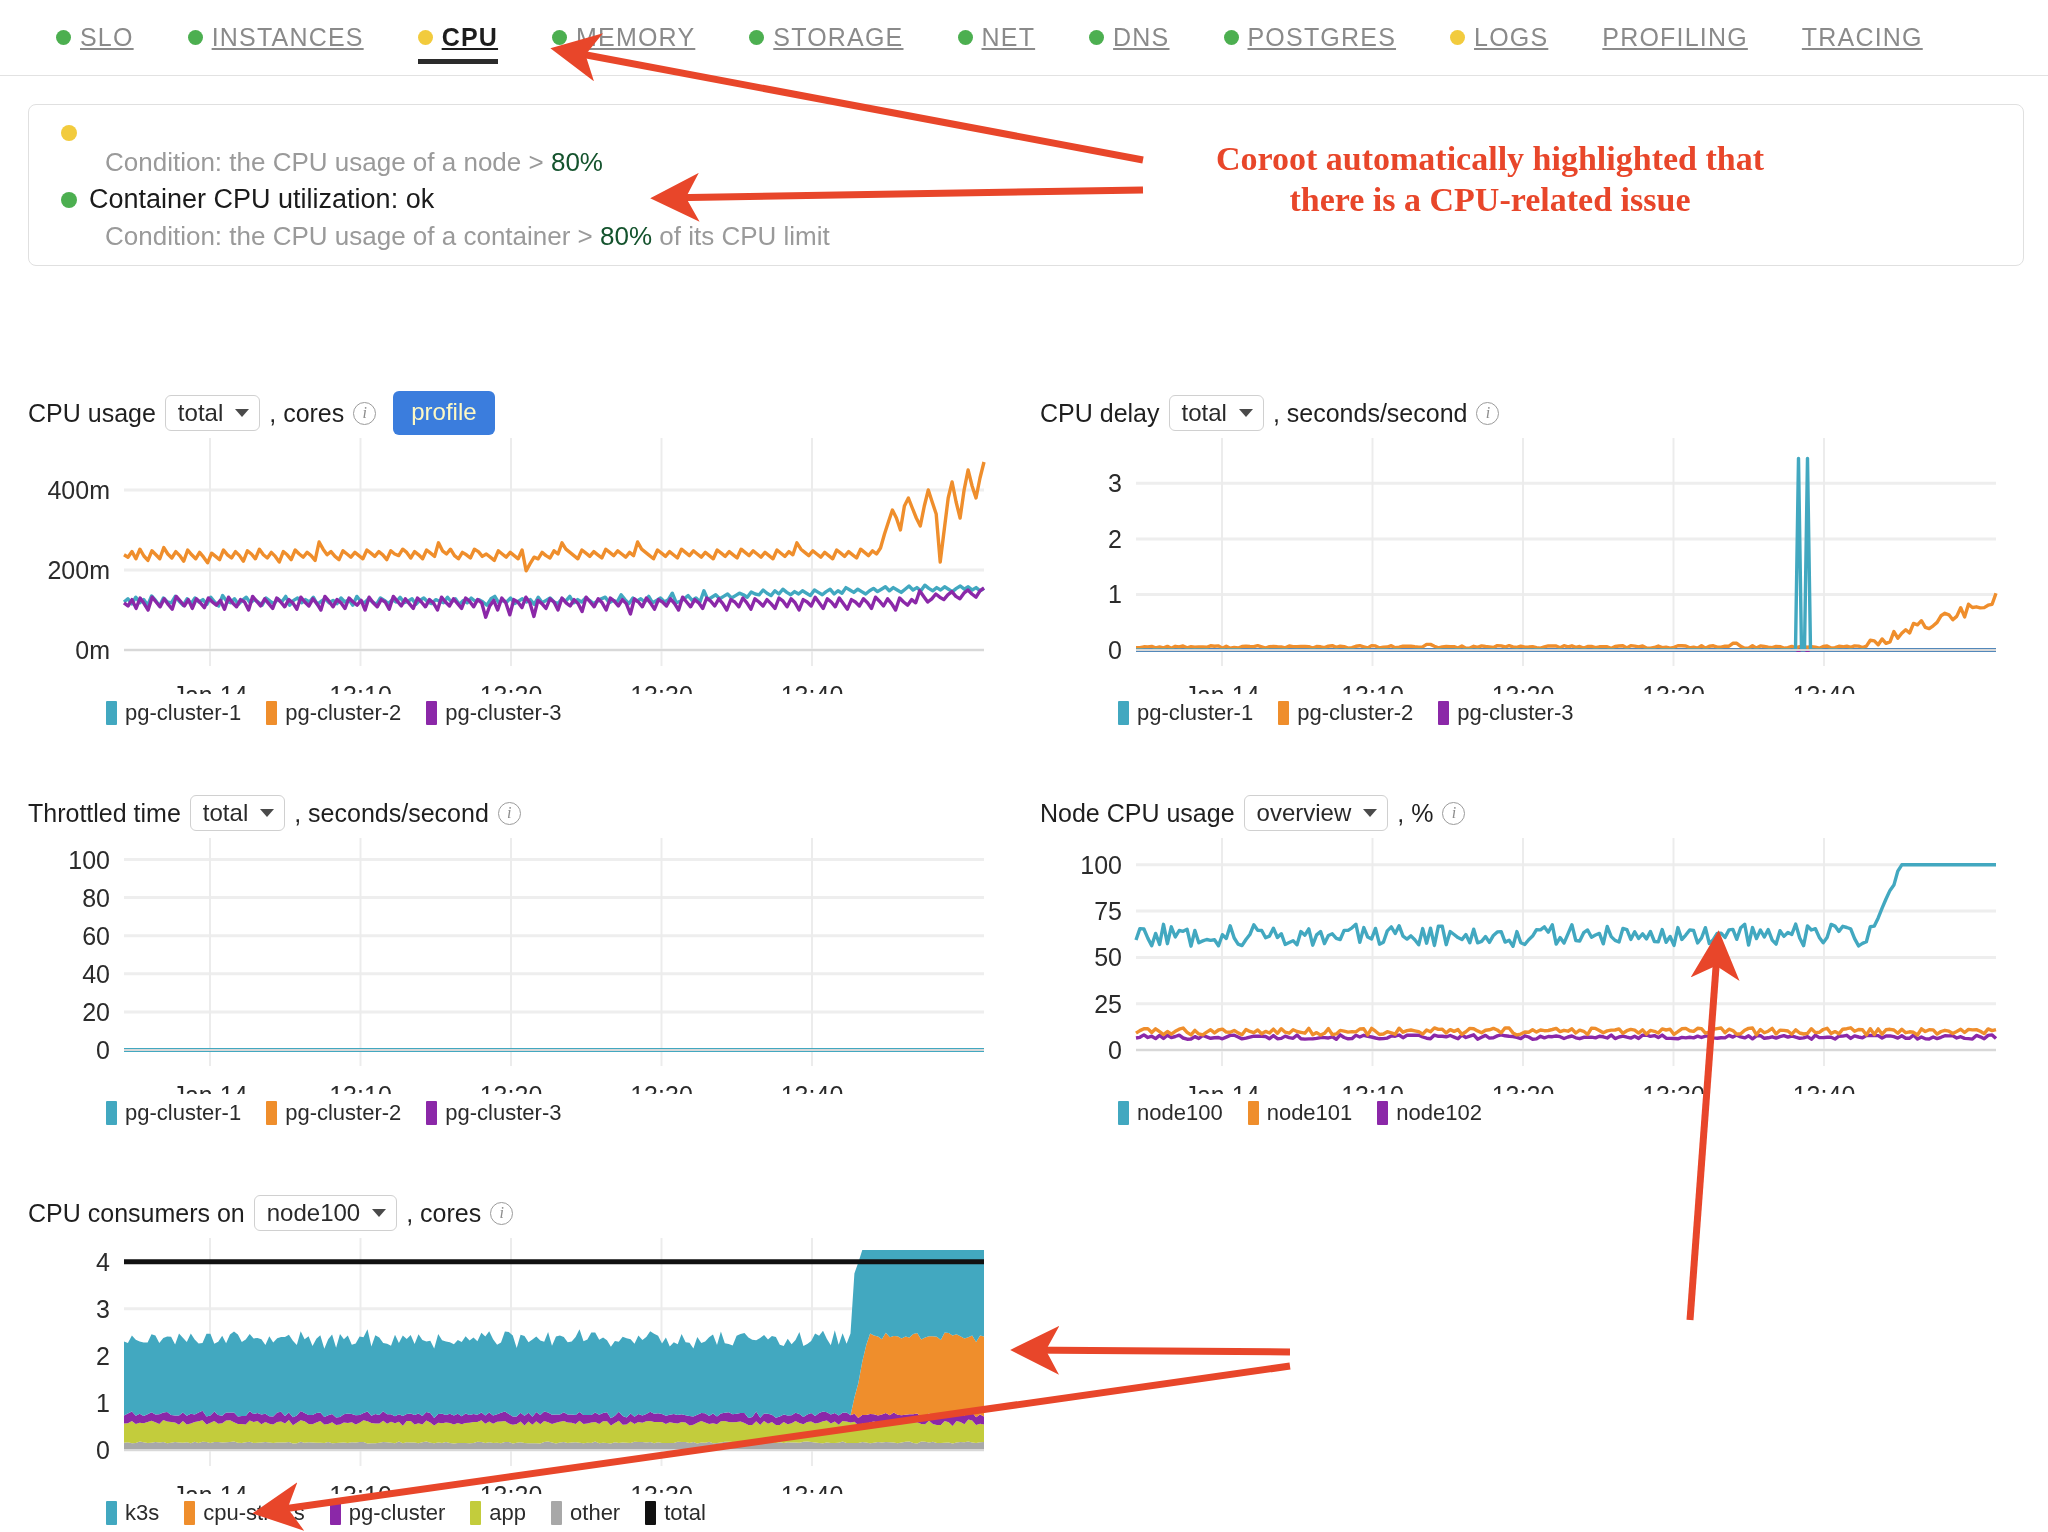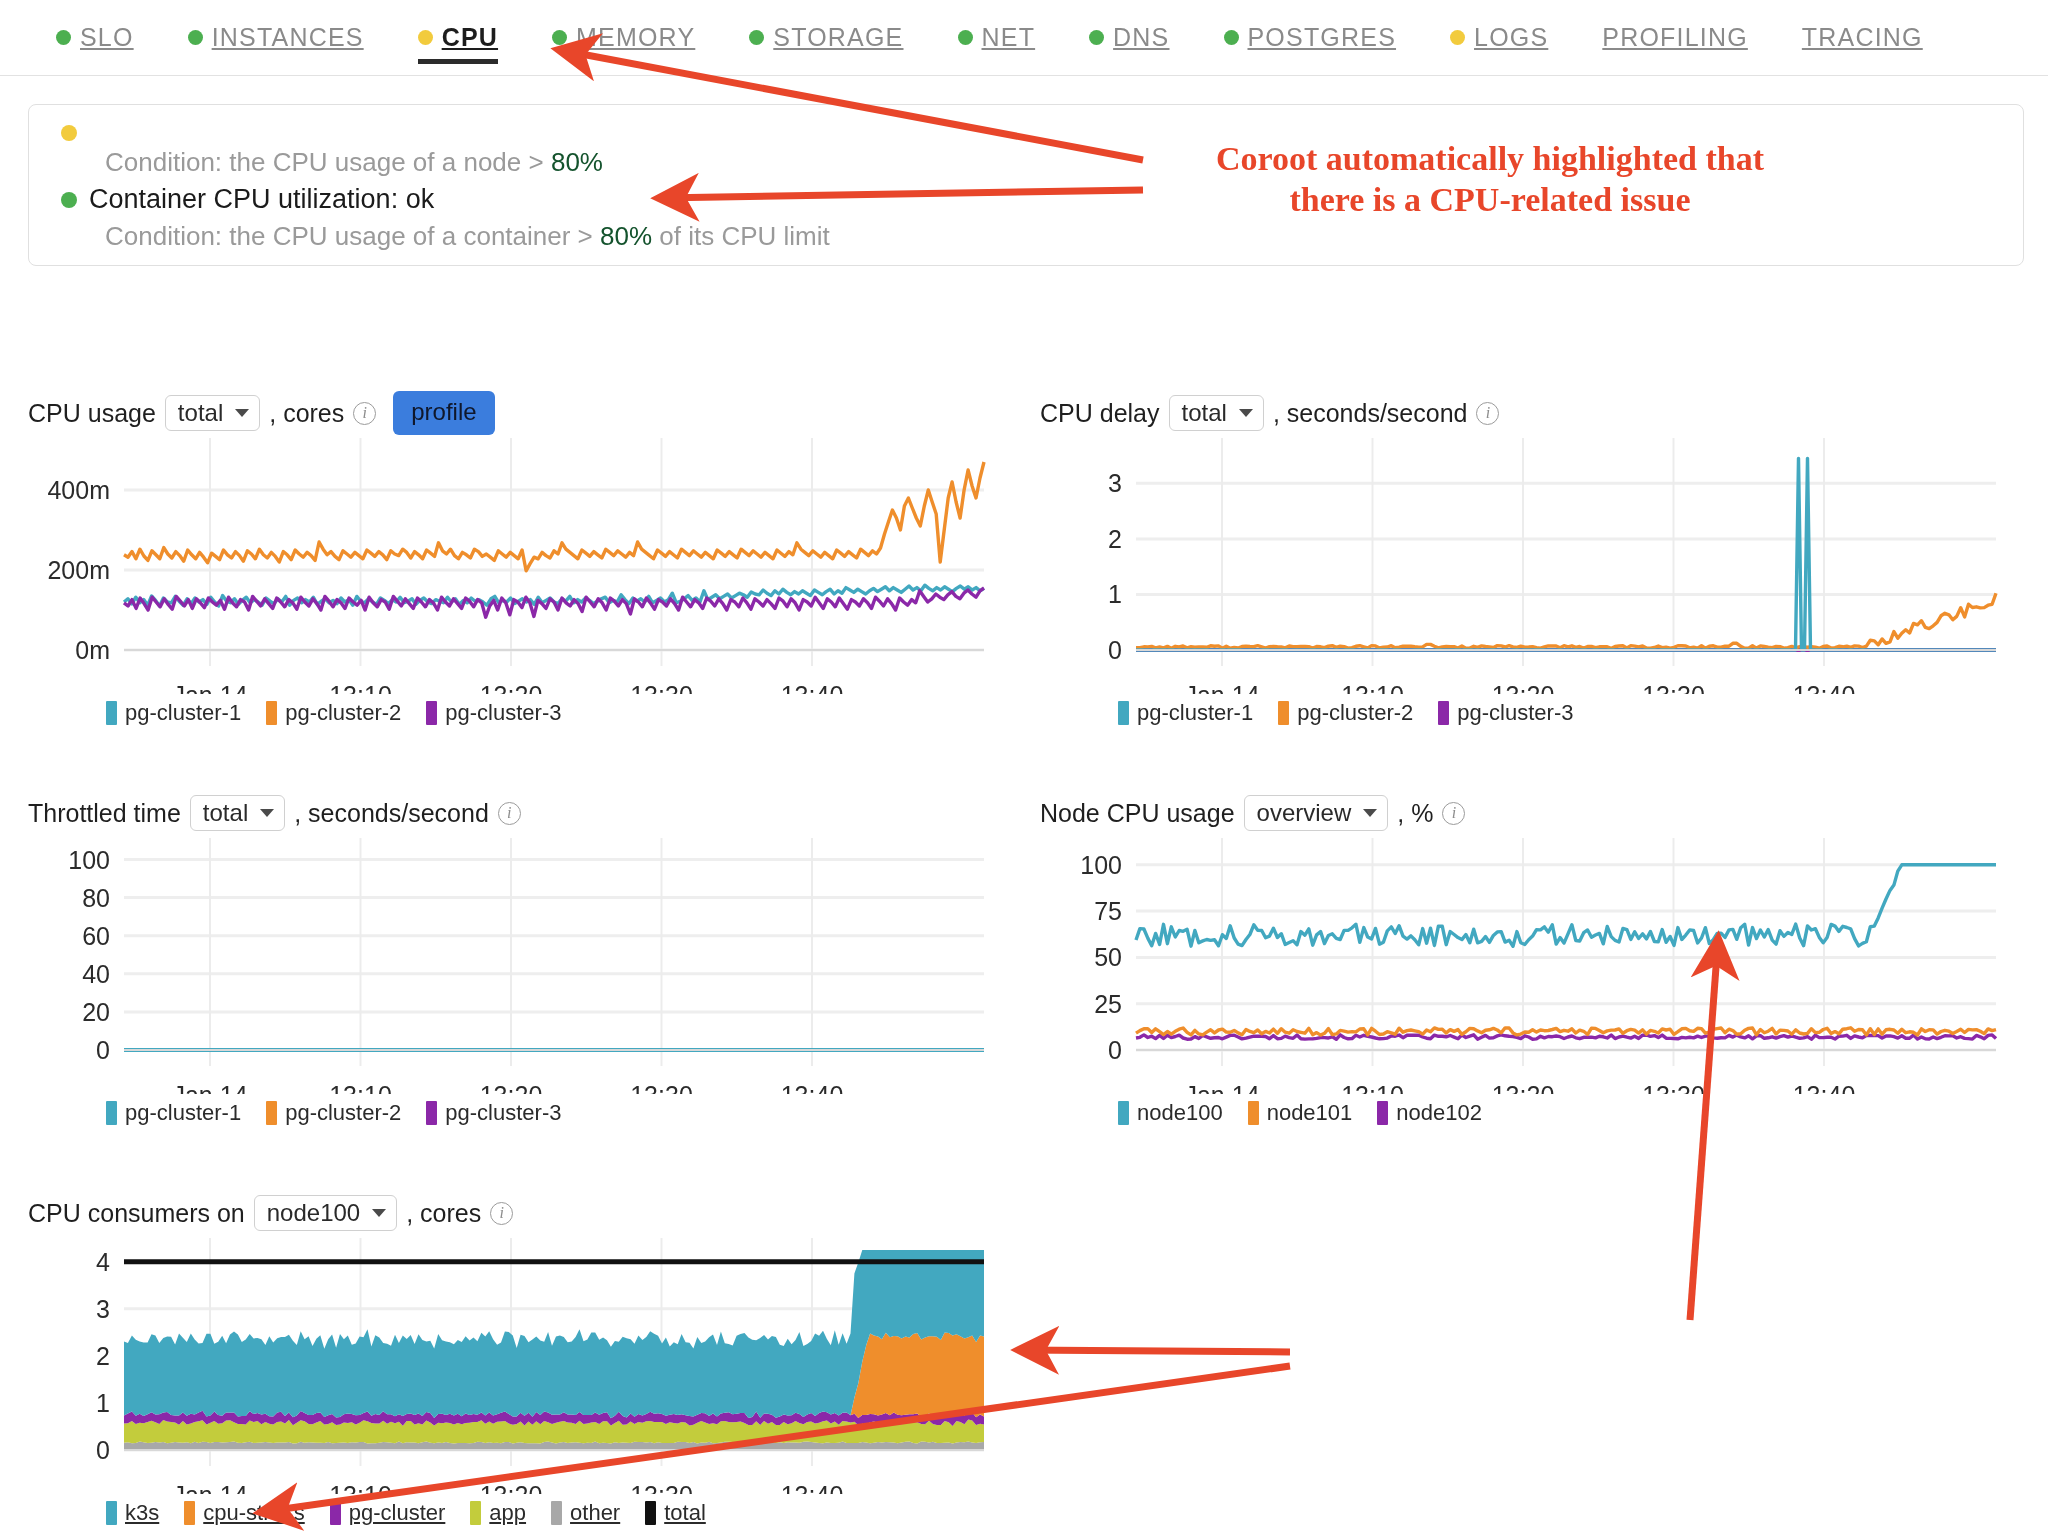--- a/index.html
+++ b/index.html
@@ -123,21 +123,21 @@
     color: #8d8d8d;
     font-size: 16px;
     line-height: 20px;
     text-align: center;
     font-family: "Liberation Serif", serif;
     font-style: italic;
     flex: 0 0 auto;
   }
   .profile-btn {
     background: #3b7ddd;
-    color: #0f172a;
+    color: #fef9c3;
     font-size: 24px;
     border: none;
     border-radius: 6px;
     padding: 7px 18px 9px;
     cursor: pointer;
     margin-left: 8px;
     font-family: "Liberation Sans", sans-serif;
   }
 
   .plot-wrap { position: relative; }
@@ -481,21 +481,21 @@
           <text x="783.9999999999999" y="270" text-anchor="middle" font-size="25" font-family="&quot;Liberation Sans&quot;, sans-serif" fill="#2b2b2b">13:40</text>
           <path d="M96.0,208.7L99.9,208.2L103.9,209.2L107.8,208.9L111.7,207.6L115.6,208.2L119.6,208.9L123.5,208.7L127.4,208.0L131.3,208.4L135.3,207.9L139.2,209.3L143.1,208.7L147.1,207.9L151.0,208.5L154.9,208.7L158.8,208.2L162.8,209.3L166.7,207.8L170.6,209.0L174.5,207.8L178.5,208.1L182.4,209.1L186.3,208.1L190.2,208.0L194.2,208.4L198.1,208.3L202.0,208.1L206.0,207.6L209.9,208.7L213.8,208.9L217.7,208.3L221.7,207.7L225.6,209.1L229.5,208.7L233.4,208.6L237.4,208.1L241.3,208.5L245.2,209.1L249.2,208.6L253.1,208.5L257.0,208.4L260.9,208.0L264.9,209.4L268.8,209.2L272.7,207.7L276.6,208.7L280.6,208.2L284.5,208.4L288.4,208.8L292.3,208.8L296.3,208.9L300.2,208.1L304.1,209.2L308.1,209.1L312.0,208.8L315.9,208.4L319.8,209.1L323.8,208.2L327.7,208.6L331.6,208.1L335.5,208.1L339.5,209.4L343.4,209.3L347.3,209.3L351.3,208.8L355.2,208.0L359.1,208.3L363.0,208.8L367.0,209.2L370.9,207.6L374.8,209.2L378.7,208.3L382.7,208.4L386.6,208.6L390.5,209.2L394.4,208.3L398.4,207.6L402.3,208.7L406.2,209.3L410.2,208.6L414.1,209.0L418.0,207.9L421.9,208.9L425.9,209.4L429.8,209.0L433.7,209.0L437.6,209.1L441.6,209.3L445.5,209.1L449.4,207.8L453.4,208.1L457.3,208.9L461.2,208.3L465.1,208.9L469.1,208.8L473.0,209.2L476.9,208.0L480.8,208.1L484.8,209.4L488.7,208.7L492.6,208.2L496.5,209.1L500.5,209.2L504.4,209.3L508.3,209.2L512.3,209.4L516.2,208.1L520.1,207.6L524.0,208.4L528.0,209.4L531.9,208.6L535.8,207.9L539.7,209.1L543.7,208.4L547.6,208.2L551.5,208.8L555.5,209.3L559.4,208.7L563.3,209.0L567.2,207.5L571.2,209.3L575.1,208.8L579.0,209.1L582.9,209.4L586.9,208.2L590.8,208.9L594.7,208.5L598.6,208.8L602.6,208.9L606.5,207.7L610.4,207.9L614.4,208.1L618.3,208.4L622.2,208.0L626.1,209.2L630.1,208.3L634.0,208.9L637.9,209.1L641.8,208.9L645.8,208.9L649.7,207.8L653.6,208.0L657.6,207.9L661.5,208.9L665.4,208.1L669.3,209.4L673.3,208.5L677.2,208.8L681.1,207.8L685.0,209.2L689.0,208.9L692.9,208.6L696.8,207.8L700.7,207.7L704.7,208.1L708.6,209.1L712.5,209.0L716.5,209.1L720.4,209.0L724.3,209.3L728.2,208.2L732.2,208.9L736.1,208.3L740.0,208.4L743.9,208.7L747.9,209.0L751.8,208.3L755.7,208.9L759.7,208.2L763.6,208.5L767.5,208.6L771.4,208.7L775.4,207.7L779.3,207.6L783.2,208.0L787.1,208.5L791.1,209.0L795.0,209.3L798.9,208.5L802.8,208.9L806.8,209.1L810.7,208.7L814.6,207.6L818.6,209.1L822.5,209.0L826.4,208.9L830.3,209.1L834.3,208.0L838.2,208.5L842.1,209.3L846.0,208.7L850.0,208.0L853.9,208.4L857.8,208.0L861.8,208.2L865.7,208.6L869.6,209.3L873.5,208.5L877.5,207.7L881.4,207.6L885.3,209.0L889.2,209.4L893.2,207.6L897.1,207.7L901.0,208.4L904.9,207.7L908.9,208.9L912.8,209.1L916.7,208.7L920.7,208.5L924.6,209.4L928.5,208.5L932.4,208.1L936.4,208.2L940.3,207.6L944.2,208.4L948.1,209.1L952.1,208.3L956.0,208.0L956.0,216.0L952.1,216.0L948.1,216.0L944.2,216.0L940.3,216.0L936.4,216.0L932.4,216.0L928.5,216.0L924.6,216.0L920.7,216.0L916.7,216.0L912.8,216.0L908.9,216.0L904.9,216.0L901.0,216.0L897.1,216.0L893.2,216.0L889.2,216.0L885.3,216.0L881.4,216.0L877.5,216.0L873.5,216.0L869.6,216.0L865.7,216.0L861.8,216.0L857.8,216.0L853.9,216.0L850.0,216.0L846.0,216.0L842.1,216.0L838.2,216.0L834.3,216.0L830.3,216.0L826.4,216.0L822.5,216.0L818.6,216.0L814.6,216.0L810.7,216.0L806.8,216.0L802.8,216.0L798.9,216.0L795.0,216.0L791.1,216.0L787.1,216.0L783.2,216.0L779.3,216.0L775.4,216.0L771.4,216.0L767.5,216.0L763.6,216.0L759.7,216.0L755.7,216.0L751.8,216.0L747.9,216.0L743.9,216.0L740.0,216.0L736.1,216.0L732.2,216.0L728.2,216.0L724.3,216.0L720.4,216.0L716.5,216.0L712.5,216.0L708.6,216.0L704.7,216.0L700.7,216.0L696.8,216.0L692.9,216.0L689.0,216.0L685.0,216.0L681.1,216.0L677.2,216.0L673.3,216.0L669.3,216.0L665.4,216.0L661.5,216.0L657.6,216.0L653.6,216.0L649.7,216.0L645.8,216.0L641.8,216.0L637.9,216.0L634.0,216.0L630.1,216.0L626.1,216.0L622.2,216.0L618.3,216.0L614.4,216.0L610.4,216.0L606.5,216.0L602.6,216.0L598.6,216.0L594.7,216.0L590.8,216.0L586.9,216.0L582.9,216.0L579.0,216.0L575.1,216.0L571.2,216.0L567.2,216.0L563.3,216.0L559.4,216.0L555.5,216.0L551.5,216.0L547.6,216.0L543.7,216.0L539.7,216.0L535.8,216.0L531.9,216.0L528.0,216.0L524.0,216.0L520.1,216.0L516.2,216.0L512.3,216.0L508.3,216.0L504.4,216.0L500.5,216.0L496.5,216.0L492.6,216.0L488.7,216.0L484.8,216.0L480.8,216.0L476.9,216.0L473.0,216.0L469.1,216.0L465.1,216.0L461.2,216.0L457.3,216.0L453.4,216.0L449.4,216.0L445.5,216.0L441.6,216.0L437.6,216.0L433.7,216.0L429.8,216.0L425.9,216.0L421.9,216.0L418.0,216.0L414.1,216.0L410.2,216.0L406.2,216.0L402.3,216.0L398.4,216.0L394.4,216.0L390.5,216.0L386.6,216.0L382.7,216.0L378.7,216.0L374.8,216.0L370.9,216.0L367.0,216.0L363.0,216.0L359.1,216.0L355.2,216.0L351.3,216.0L347.3,216.0L343.4,216.0L339.5,216.0L335.5,216.0L331.6,216.0L327.7,216.0L323.8,216.0L319.8,216.0L315.9,216.0L312.0,216.0L308.1,216.0L304.1,216.0L300.2,216.0L296.3,216.0L292.3,216.0L288.4,216.0L284.5,216.0L280.6,216.0L276.6,216.0L272.7,216.0L268.8,216.0L264.9,216.0L260.9,216.0L257.0,216.0L253.1,216.0L249.2,216.0L245.2,216.0L241.3,216.0L237.4,216.0L233.4,216.0L229.5,216.0L225.6,216.0L221.7,216.0L217.7,216.0L213.8,216.0L209.9,216.0L206.0,216.0L202.0,216.0L198.1,216.0L194.2,216.0L190.2,216.0L186.3,216.0L182.4,216.0L178.5,216.0L174.5,216.0L170.6,216.0L166.7,216.0L162.8,216.0L158.8,216.0L154.9,216.0L151.0,216.0L147.1,216.0L143.1,216.0L139.2,216.0L135.3,216.0L131.3,216.0L127.4,216.0L123.5,216.0L119.6,216.0L115.6,216.0L111.7,216.0L107.8,216.0L103.9,216.0L99.9,216.0L96.0,216.0Z" fill="#a8a8a8"></path>
           <path d="M96.0,189.6L99.9,189.3L103.9,187.1L107.8,190.0L111.7,188.7L115.6,189.2L119.6,187.9L123.5,186.7L127.4,188.3L131.3,189.9L135.3,185.9L139.2,187.4L143.1,188.0L147.1,188.6L151.0,190.7L154.9,186.9L158.8,190.4L162.8,189.5L166.7,188.1L170.6,187.3L174.5,186.3L178.5,190.5L182.4,188.7L186.3,187.1L190.2,189.8L194.2,189.2L198.1,186.4L202.0,186.2L206.0,188.2L209.9,190.1L213.8,190.1L217.7,190.6L221.7,186.5L225.6,188.1L229.5,187.1L233.4,190.2L237.4,188.0L241.3,189.7L245.2,190.5L249.2,188.0L253.1,187.6L257.0,189.4L260.9,186.0L264.9,191.2L268.8,188.8L272.7,186.3L276.6,187.3L280.6,189.9L284.5,190.2L288.4,188.4L292.3,187.1L296.3,190.4L300.2,190.0L304.1,188.2L308.1,190.9L312.0,190.4L315.9,188.6L319.8,189.1L323.8,188.3L327.7,190.6L331.6,188.7L335.5,186.3L339.5,187.3L343.4,189.1L347.3,189.6L351.3,189.6L355.2,186.8L359.1,189.8L363.0,187.8L367.0,189.2L370.9,187.7L374.8,191.7L378.7,187.0L382.7,187.0L386.6,190.5L390.5,189.3L394.4,190.6L398.4,186.5L402.3,188.4L406.2,191.4L410.2,188.8L414.1,189.2L418.0,188.4L421.9,189.0L425.9,190.4L429.8,189.1L433.7,190.3L437.6,189.1L441.6,188.8L445.5,188.1L449.4,188.1L453.4,186.2L457.3,189.8L461.2,187.6L465.1,189.8L469.1,187.8L473.0,187.6L476.9,186.9L480.8,189.4L484.8,190.8L488.7,190.0L492.6,187.6L496.5,191.5L500.5,187.6L504.4,190.8L508.3,187.2L512.3,190.2L516.2,187.0L520.1,188.2L524.0,190.1L528.0,188.7L531.9,187.7L535.8,187.1L539.7,188.4L543.7,188.8L547.6,190.0L551.5,186.8L555.5,190.1L559.4,189.4L563.3,188.4L567.2,188.0L571.2,190.0L575.1,187.3L579.0,187.2L582.9,191.6L586.9,189.1L590.8,186.8L594.7,190.8L598.6,190.5L602.6,187.6L606.5,190.1L610.4,188.0L614.4,188.8L618.3,187.2L622.2,187.0L626.1,188.1L630.1,188.1L634.0,187.9L637.9,190.1L641.8,188.3L645.8,189.1L649.7,189.5L653.6,188.1L657.6,188.5L661.5,191.4L665.4,190.7L669.3,188.7L673.3,186.9L677.2,188.6L681.1,190.0L685.0,189.3L689.0,190.3L692.9,187.3L696.8,187.1L700.7,188.1L704.7,188.3L708.6,187.9L712.5,187.6L716.5,189.0L720.4,191.1L724.3,191.0L728.2,187.2L732.2,190.9L736.1,186.9L740.0,189.7L743.9,188.0L747.9,191.0L751.8,190.9L755.7,188.0L759.7,190.2L763.6,189.2L767.5,187.0L771.4,189.0L775.4,190.2L779.3,187.9L783.2,187.5L787.1,189.5L791.1,188.8L795.0,187.2L798.9,186.6L802.8,189.4L806.8,187.6L810.7,190.8L814.6,186.9L818.6,187.4L822.5,188.6L826.4,187.8L830.3,191.2L834.3,189.8L838.2,190.5L842.1,188.2L846.0,187.6L850.0,188.7L853.9,190.1L857.8,186.3L861.8,188.9L865.7,186.7L869.6,188.7L873.5,190.4L877.5,188.0L881.4,187.6L885.3,188.1L889.2,188.2L893.2,190.0L897.1,190.3L901.0,186.8L904.9,190.0L908.9,191.0L912.8,191.0L916.7,187.0L920.7,188.3L924.6,191.9L928.5,187.0L932.4,187.9L936.4,190.2L940.3,185.5L944.2,186.6L948.1,190.9L952.1,189.8L956.0,190.5L956.0,208.0L952.1,208.3L948.1,209.1L944.2,208.4L940.3,207.6L936.4,208.2L932.4,208.1L928.5,208.5L924.6,209.4L920.7,208.5L916.7,208.7L912.8,209.1L908.9,208.9L904.9,207.7L901.0,208.4L897.1,207.7L893.2,207.6L889.2,209.4L885.3,209.0L881.4,207.6L877.5,207.7L873.5,208.5L869.6,209.3L865.7,208.6L861.8,208.2L857.8,208.0L853.9,208.4L850.0,208.0L846.0,208.7L842.1,209.3L838.2,208.5L834.3,208.0L830.3,209.1L826.4,208.9L822.5,209.0L818.6,209.1L814.6,207.6L810.7,208.7L806.8,209.1L802.8,208.9L798.9,208.5L795.0,209.3L791.1,209.0L787.1,208.5L783.2,208.0L779.3,207.6L775.4,207.7L771.4,208.7L767.5,208.6L763.6,208.5L759.7,208.2L755.7,208.9L751.8,208.3L747.9,209.0L743.9,208.7L740.0,208.4L736.1,208.3L732.2,208.9L728.2,208.2L724.3,209.3L720.4,209.0L716.5,209.1L712.5,209.0L708.6,209.1L704.7,208.1L700.7,207.7L696.8,207.8L692.9,208.6L689.0,208.9L685.0,209.2L681.1,207.8L677.2,208.8L673.3,208.5L669.3,209.4L665.4,208.1L661.5,208.9L657.6,207.9L653.6,208.0L649.7,207.8L645.8,208.9L641.8,208.9L637.9,209.1L634.0,208.9L630.1,208.3L626.1,209.2L622.2,208.0L618.3,208.4L614.4,208.1L610.4,207.9L606.5,207.7L602.6,208.9L598.6,208.8L594.7,208.5L590.8,208.9L586.9,208.2L582.9,209.4L579.0,209.1L575.1,208.8L571.2,209.3L567.2,207.5L563.3,209.0L559.4,208.7L555.5,209.3L551.5,208.8L547.6,208.2L543.7,208.4L539.7,209.1L535.8,207.9L531.9,208.6L528.0,209.4L524.0,208.4L520.1,207.6L516.2,208.1L512.3,209.4L508.3,209.2L504.4,209.3L500.5,209.2L496.5,209.1L492.6,208.2L488.7,208.7L484.8,209.4L480.8,208.1L476.9,208.0L473.0,209.2L469.1,208.8L465.1,208.9L461.2,208.3L457.3,208.9L453.4,208.1L449.4,207.8L445.5,209.1L441.6,209.3L437.6,209.1L433.7,209.0L429.8,209.0L425.9,209.4L421.9,208.9L418.0,207.9L414.1,209.0L410.2,208.6L406.2,209.3L402.3,208.7L398.4,207.6L394.4,208.3L390.5,209.2L386.6,208.6L382.7,208.4L378.7,208.3L374.8,209.2L370.9,207.6L367.0,209.2L363.0,208.8L359.1,208.3L355.2,208.0L351.3,208.8L347.3,209.3L343.4,209.3L339.5,209.4L335.5,208.1L331.6,208.1L327.7,208.6L323.8,208.2L319.8,209.1L315.9,208.4L312.0,208.8L308.1,209.1L304.1,209.2L300.2,208.1L296.3,208.9L292.3,208.8L288.4,208.8L284.5,208.4L280.6,208.2L276.6,208.7L272.7,207.7L268.8,209.2L264.9,209.4L260.9,208.0L257.0,208.4L253.1,208.5L249.2,208.6L245.2,209.1L241.3,208.5L237.4,208.1L233.4,208.6L229.5,208.7L225.6,209.1L221.7,207.7L217.7,208.3L213.8,208.9L209.9,208.7L206.0,207.6L202.0,208.1L198.1,208.3L194.2,208.4L190.2,208.0L186.3,208.1L182.4,209.1L178.5,208.1L174.5,207.8L170.6,209.0L166.7,207.8L162.8,209.3L158.8,208.2L154.9,208.7L151.0,208.5L147.1,207.9L143.1,208.7L139.2,209.3L135.3,207.9L131.3,208.4L127.4,208.0L123.5,208.7L119.6,208.9L115.6,208.2L111.7,207.6L107.8,208.9L103.9,209.2L99.9,208.2L96.0,208.7Z" fill="#c3cc3c"></path>
           <path d="M96.0,181.5L99.9,179.6L103.9,177.6L107.8,181.8L111.7,179.8L115.6,182.0L119.6,180.2L123.5,178.2L127.4,180.6L131.3,180.3L135.3,178.5L139.2,178.1L143.1,180.9L147.1,181.5L151.0,181.6L154.9,178.6L158.8,181.8L162.8,179.7L166.7,180.6L170.6,178.4L174.5,176.7L178.5,182.5L182.4,181.5L186.3,177.6L190.2,181.1L194.2,181.7L198.1,178.4L202.0,178.6L206.0,178.6L209.9,182.6L213.8,182.0L217.7,181.9L221.7,177.2L225.6,180.0L229.5,178.9L233.4,180.4L237.4,179.8L241.3,182.3L245.2,182.6L249.2,178.4L253.1,177.7L257.0,181.9L260.9,178.4L264.9,183.3L268.8,181.4L272.7,176.9L276.6,179.1L280.6,180.9L284.5,180.9L288.4,178.9L292.3,178.6L296.3,182.9L300.2,181.2L304.1,179.9L308.1,183.5L312.0,182.9L315.9,180.2L319.8,179.4L323.8,180.1L327.7,181.2L331.6,181.1L335.5,178.9L339.5,177.4L343.4,181.8L347.3,180.0L351.3,181.1L355.2,177.2L359.1,180.3L363.0,180.3L367.0,182.2L370.9,180.3L374.8,181.9L378.7,179.9L382.7,179.6L386.6,181.1L390.5,179.6L394.4,182.0L398.4,177.9L402.3,179.0L406.2,184.1L410.2,180.1L414.1,179.8L418.0,181.1L421.9,179.8L425.9,181.6L429.8,179.8L433.7,182.3L437.6,179.5L441.6,181.0L445.5,179.9L449.4,180.7L453.4,178.5L457.3,181.4L461.2,178.4L465.1,181.6L469.1,180.2L473.0,178.8L476.9,177.6L480.8,180.0L484.8,182.5L488.7,182.4L492.6,178.7L496.5,181.7L500.5,178.7L504.4,182.7L508.3,177.9L512.3,181.1L516.2,177.4L520.1,178.6L524.0,180.8L528.0,180.6L531.9,180.5L535.8,178.3L539.7,180.6L543.7,180.5L547.6,181.1L551.5,177.9L555.5,181.0L559.4,181.1L563.3,181.1L567.2,178.4L571.2,180.8L575.1,179.1L579.0,178.2L582.9,184.2L586.9,181.8L590.8,177.8L594.7,182.0L598.6,183.4L602.6,179.5L606.5,182.7L610.4,180.1L614.4,181.5L618.3,179.9L622.2,177.7L626.1,179.7L630.1,179.3L634.0,180.1L637.9,181.8L641.8,180.8L645.8,180.0L649.7,180.9L653.6,180.2L657.6,181.2L661.5,182.0L665.4,182.6L669.3,180.7L673.3,178.9L677.2,179.3L681.1,182.1L685.0,179.6L689.0,182.5L692.9,179.6L696.8,178.7L700.7,178.3L704.7,180.2L708.6,179.7L712.5,179.1L716.5,179.1L720.4,184.0L724.3,182.9L728.2,177.5L732.2,183.8L736.1,179.4L740.0,179.8L743.9,180.8L747.9,183.8L751.8,182.6L755.7,180.5L759.7,181.5L763.6,181.2L767.5,178.8L771.4,180.1L775.4,182.9L779.3,180.6L783.2,178.9L787.1,181.9L791.1,179.1L795.0,177.5L798.9,178.3L802.8,180.4L806.8,179.0L810.7,181.4L814.6,178.8L818.6,178.6L822.5,181.3L826.4,179.8L830.3,184.0L834.3,180.9L838.2,181.1L842.1,179.9L846.0,180.2L850.0,181.6L853.9,180.6L857.8,179.1L861.8,181.2L865.7,178.4L869.6,180.8L873.5,181.2L877.5,180.7L881.4,180.3L885.3,180.2L889.2,179.4L893.2,182.7L897.1,183.0L901.0,179.2L904.9,182.5L908.9,181.3L912.8,183.5L916.7,178.7L920.7,179.3L924.6,182.0L928.5,179.1L932.4,179.6L936.4,181.4L940.3,178.4L944.2,178.6L948.1,183.3L952.1,180.4L956.0,182.5L956.0,190.5L952.1,189.8L948.1,190.9L944.2,186.6L940.3,185.5L936.4,190.2L932.4,187.9L928.5,187.0L924.6,191.9L920.7,188.3L916.7,187.0L912.8,191.0L908.9,191.0L904.9,190.0L901.0,186.8L897.1,190.3L893.2,190.0L889.2,188.2L885.3,188.1L881.4,187.6L877.5,188.0L873.5,190.4L869.6,188.7L865.7,186.7L861.8,188.9L857.8,186.3L853.9,190.1L850.0,188.7L846.0,187.6L842.1,188.2L838.2,190.5L834.3,189.8L830.3,191.2L826.4,187.8L822.5,188.6L818.6,187.4L814.6,186.9L810.7,190.8L806.8,187.6L802.8,189.4L798.9,186.6L795.0,187.2L791.1,188.8L787.1,189.5L783.2,187.5L779.3,187.9L775.4,190.2L771.4,189.0L767.5,187.0L763.6,189.2L759.7,190.2L755.7,188.0L751.8,190.9L747.9,191.0L743.9,188.0L740.0,189.7L736.1,186.9L732.2,190.9L728.2,187.2L724.3,191.0L720.4,191.1L716.5,189.0L712.5,187.6L708.6,187.9L704.7,188.3L700.7,188.1L696.8,187.1L692.9,187.3L689.0,190.3L685.0,189.3L681.1,190.0L677.2,188.6L673.3,186.9L669.3,188.7L665.4,190.7L661.5,191.4L657.6,188.5L653.6,188.1L649.7,189.5L645.8,189.1L641.8,188.3L637.9,190.1L634.0,187.9L630.1,188.1L626.1,188.1L622.2,187.0L618.3,187.2L614.4,188.8L610.4,188.0L606.5,190.1L602.6,187.6L598.6,190.5L594.7,190.8L590.8,186.8L586.9,189.1L582.9,191.6L579.0,187.2L575.1,187.3L571.2,190.0L567.2,188.0L563.3,188.4L559.4,189.4L555.5,190.1L551.5,186.8L547.6,190.0L543.7,188.8L539.7,188.4L535.8,187.1L531.9,187.7L528.0,188.7L524.0,190.1L520.1,188.2L516.2,187.0L512.3,190.2L508.3,187.2L504.4,190.8L500.5,187.6L496.5,191.5L492.6,187.6L488.7,190.0L484.8,190.8L480.8,189.4L476.9,186.9L473.0,187.6L469.1,187.8L465.1,189.8L461.2,187.6L457.3,189.8L453.4,186.2L449.4,188.1L445.5,188.1L441.6,188.8L437.6,189.1L433.7,190.3L429.8,189.1L425.9,190.4L421.9,189.0L418.0,188.4L414.1,189.2L410.2,188.8L406.2,191.4L402.3,188.4L398.4,186.5L394.4,190.6L390.5,189.3L386.6,190.5L382.7,187.0L378.7,187.0L374.8,191.7L370.9,187.7L367.0,189.2L363.0,187.8L359.1,189.8L355.2,186.8L351.3,189.6L347.3,189.6L343.4,189.1L339.5,187.3L335.5,186.3L331.6,188.7L327.7,190.6L323.8,188.3L319.8,189.1L315.9,188.6L312.0,190.4L308.1,190.9L304.1,188.2L300.2,190.0L296.3,190.4L292.3,187.1L288.4,188.4L284.5,190.2L280.6,189.9L276.6,187.3L272.7,186.3L268.8,188.8L264.9,191.2L260.9,186.0L257.0,189.4L253.1,187.6L249.2,188.0L245.2,190.5L241.3,189.7L237.4,188.0L233.4,190.2L229.5,187.1L225.6,188.1L221.7,186.5L217.7,190.6L213.8,190.1L209.9,190.1L206.0,188.2L202.0,186.2L198.1,186.4L194.2,189.2L190.2,189.8L186.3,187.1L182.4,188.7L178.5,190.5L174.5,186.3L170.6,187.3L166.7,188.1L162.8,189.5L158.8,190.4L154.9,186.9L151.0,190.7L147.1,188.6L143.1,188.0L139.2,187.4L135.3,185.9L131.3,189.9L127.4,188.3L123.5,186.7L119.6,187.9L115.6,189.2L111.7,188.7L107.8,190.0L103.9,187.1L99.9,189.3L96.0,189.6Z" fill="#8b28a8"></path>
           <path d="M96.0,181.5L99.9,179.6L103.9,177.6L107.8,181.8L111.7,179.8L115.6,182.0L119.6,180.2L123.5,178.2L127.4,180.6L131.3,180.3L135.3,178.5L139.2,178.1L143.1,180.9L147.1,181.5L151.0,181.6L154.9,178.6L158.8,181.8L162.8,179.7L166.7,180.6L170.6,178.4L174.5,176.7L178.5,182.5L182.4,181.5L186.3,177.6L190.2,181.1L194.2,181.7L198.1,178.4L202.0,178.6L206.0,178.6L209.9,182.6L213.8,182.0L217.7,181.9L221.7,177.2L225.6,180.0L229.5,178.9L233.4,180.4L237.4,179.8L241.3,182.3L245.2,182.6L249.2,178.4L253.1,177.7L257.0,181.9L260.9,178.4L264.9,183.3L268.8,181.4L272.7,176.9L276.6,179.1L280.6,180.9L284.5,180.9L288.4,178.9L292.3,178.6L296.3,182.9L300.2,181.2L304.1,179.9L308.1,183.5L312.0,182.9L315.9,180.2L319.8,179.4L323.8,180.1L327.7,181.2L331.6,181.1L335.5,178.9L339.5,177.4L343.4,181.8L347.3,180.0L351.3,181.1L355.2,177.2L359.1,180.3L363.0,180.3L367.0,182.2L370.9,180.3L374.8,181.9L378.7,179.9L382.7,179.6L386.6,181.1L390.5,179.6L394.4,182.0L398.4,177.9L402.3,179.0L406.2,184.1L410.2,180.1L414.1,179.8L418.0,181.1L421.9,179.8L425.9,181.6L429.8,179.8L433.7,182.3L437.6,179.5L441.6,181.0L445.5,179.9L449.4,180.7L453.4,178.5L457.3,181.4L461.2,178.4L465.1,181.6L469.1,180.2L473.0,178.8L476.9,177.6L480.8,180.0L484.8,182.5L488.7,182.4L492.6,178.7L496.5,181.7L500.5,178.7L504.4,182.7L508.3,177.9L512.3,181.1L516.2,177.4L520.1,178.6L524.0,180.8L528.0,180.6L531.9,180.5L535.8,178.3L539.7,180.6L543.7,180.5L547.6,181.1L551.5,177.9L555.5,181.0L559.4,181.1L563.3,181.1L567.2,178.4L571.2,180.8L575.1,179.1L579.0,178.2L582.9,184.2L586.9,181.8L590.8,177.8L594.7,182.0L598.6,183.4L602.6,179.5L606.5,182.7L610.4,180.1L614.4,181.5L618.3,179.9L622.2,177.7L626.1,179.7L630.1,179.3L634.0,180.1L637.9,181.8L641.8,180.8L645.8,180.0L649.7,180.9L653.6,180.2L657.6,181.2L661.5,182.0L665.4,182.6L669.3,180.7L673.3,178.9L677.2,179.3L681.1,182.1L685.0,179.6L689.0,182.5L692.9,179.6L696.8,178.7L700.7,178.3L704.7,180.2L708.6,179.7L712.5,179.1L716.5,179.1L720.4,184.0L724.3,182.9L728.2,177.5L732.2,183.8L736.1,179.4L740.0,179.8L743.9,180.8L747.9,183.8L751.8,182.6L755.7,180.5L759.7,181.5L763.6,181.2L767.5,178.8L771.4,180.1L775.4,182.9L779.3,180.6L783.2,178.9L787.1,181.9L791.1,179.1L795.0,177.5L798.9,178.3L802.8,180.4L806.8,179.0L810.7,181.4L814.6,178.8L818.6,178.6L822.5,181.3L826.4,163.6L830.3,149.2L834.3,127.5L838.2,111.3L842.1,99.6L846.0,101.4L850.0,102.5L853.9,105.2L857.8,98.7L861.8,103.2L865.7,102.0L869.6,102.2L873.5,104.4L877.5,102.4L881.4,103.6L885.3,100.0L889.2,99.1L893.2,105.6L897.1,103.5L901.0,102.3L904.9,102.2L908.9,102.7L912.8,105.9L916.7,98.6L920.7,99.0L924.6,101.6L928.5,100.2L932.4,102.2L936.4,104.4L940.3,103.2L944.2,101.6L948.1,108.1L952.1,101.6L956.0,102.4L956.0,182.5L952.1,180.4L948.1,183.3L944.2,178.6L940.3,178.4L936.4,181.4L932.4,179.6L928.5,179.1L924.6,182.0L920.7,179.3L916.7,178.7L912.8,183.5L908.9,181.3L904.9,182.5L901.0,179.2L897.1,183.0L893.2,182.7L889.2,179.4L885.3,180.2L881.4,180.3L877.5,180.7L873.5,181.2L869.6,180.8L865.7,178.4L861.8,181.2L857.8,179.1L853.9,180.6L850.0,181.6L846.0,180.2L842.1,179.9L838.2,181.1L834.3,180.9L830.3,184.0L826.4,179.8L822.5,181.3L818.6,178.6L814.6,178.8L810.7,181.4L806.8,179.0L802.8,180.4L798.9,178.3L795.0,177.5L791.1,179.1L787.1,181.9L783.2,178.9L779.3,180.6L775.4,182.9L771.4,180.1L767.5,178.8L763.6,181.2L759.7,181.5L755.7,180.5L751.8,182.6L747.9,183.8L743.9,180.8L740.0,179.8L736.1,179.4L732.2,183.8L728.2,177.5L724.3,182.9L720.4,184.0L716.5,179.1L712.5,179.1L708.6,179.7L704.7,180.2L700.7,178.3L696.8,178.7L692.9,179.6L689.0,182.5L685.0,179.6L681.1,182.1L677.2,179.3L673.3,178.9L669.3,180.7L665.4,182.6L661.5,182.0L657.6,181.2L653.6,180.2L649.7,180.9L645.8,180.0L641.8,180.8L637.9,181.8L634.0,180.1L630.1,179.3L626.1,179.7L622.2,177.7L618.3,179.9L614.4,181.5L610.4,180.1L606.5,182.7L602.6,179.5L598.6,183.4L594.7,182.0L590.8,177.8L586.9,181.8L582.9,184.2L579.0,178.2L575.1,179.1L571.2,180.8L567.2,178.4L563.3,181.1L559.4,181.1L555.5,181.0L551.5,177.9L547.6,181.1L543.7,180.5L539.7,180.6L535.8,178.3L531.9,180.5L528.0,180.6L524.0,180.8L520.1,178.6L516.2,177.4L512.3,181.1L508.3,177.9L504.4,182.7L500.5,178.7L496.5,181.7L492.6,178.7L488.7,182.4L484.8,182.5L480.8,180.0L476.9,177.6L473.0,178.8L469.1,180.2L465.1,181.6L461.2,178.4L457.3,181.4L453.4,178.5L449.4,180.7L445.5,179.9L441.6,181.0L437.6,179.5L433.7,182.3L429.8,179.8L425.9,181.6L421.9,179.8L418.0,181.1L414.1,179.8L410.2,180.1L406.2,184.1L402.3,179.0L398.4,177.9L394.4,182.0L390.5,179.6L386.6,181.1L382.7,179.6L378.7,179.9L374.8,181.9L370.9,180.3L367.0,182.2L363.0,180.3L359.1,180.3L355.2,177.2L351.3,181.1L347.3,180.0L343.4,181.8L339.5,177.4L335.5,178.9L331.6,181.1L327.7,181.2L323.8,180.1L319.8,179.4L315.9,180.2L312.0,182.9L308.1,183.5L304.1,179.9L300.2,181.2L296.3,182.9L292.3,178.6L288.4,178.9L284.5,180.9L280.6,180.9L276.6,179.1L272.7,176.9L268.8,181.4L264.9,183.3L260.9,178.4L257.0,181.9L253.1,177.7L249.2,178.4L245.2,182.6L241.3,182.3L237.4,179.8L233.4,180.4L229.5,178.9L225.6,180.0L221.7,177.2L217.7,181.9L213.8,182.0L209.9,182.6L206.0,178.6L202.0,178.6L198.1,178.4L194.2,181.7L190.2,181.1L186.3,177.6L182.4,181.5L178.5,182.5L174.5,176.7L170.6,178.4L166.7,180.6L162.8,179.7L158.8,181.8L154.9,178.6L151.0,181.6L147.1,181.5L143.1,180.9L139.2,178.1L135.3,178.5L131.3,180.3L127.4,180.6L123.5,178.2L119.6,180.2L115.6,182.0L111.7,179.8L107.8,181.8L103.9,177.6L99.9,179.6L96.0,181.5Z" fill="#ef8e2c"></path>
           <path d="M96.0,107.6L99.9,109.0L103.9,101.5L107.8,105.8L111.7,107.5L115.6,108.4L119.6,108.5L123.5,100.3L127.4,101.6L131.3,109.1L135.3,104.0L139.2,102.5L143.1,102.7L147.1,110.5L151.0,99.4L154.9,103.8L158.8,107.9L162.8,99.4L166.7,105.6L170.6,109.5L174.5,108.9L178.5,99.7L182.4,99.7L186.3,109.7L190.2,107.7L194.2,101.8L198.1,109.2L202.0,100.5L206.0,97.6L209.9,100.4L213.8,107.9L217.7,105.6L221.7,100.0L225.6,104.4L229.5,104.1L233.4,105.3L237.4,110.9L241.3,102.3L245.2,108.6L249.2,104.3L253.1,102.9L257.0,103.1L260.9,100.7L264.9,106.7L268.8,111.1L272.7,97.3L276.6,105.3L280.6,102.2L284.5,112.0L288.4,104.8L292.3,101.2L296.3,114.8L300.2,105.3L304.1,100.5L308.1,113.8L312.0,100.1L315.9,105.2L319.8,101.6L323.8,110.8L327.7,109.6L331.6,102.4L335.5,103.2L339.5,95.2L343.4,112.6L347.3,101.3L351.3,103.4L355.2,108.9L359.1,109.8L363.0,111.8L367.0,100.8L370.9,109.1L374.8,101.5L378.7,105.0L382.7,100.9L386.6,110.1L390.5,100.2L394.4,106.1L398.4,107.4L402.3,106.8L406.2,114.5L410.2,100.1L414.1,106.2L418.0,107.6L421.9,108.3L425.9,110.2L429.8,106.0L433.7,108.0L437.6,102.2L441.6,106.6L445.5,103.5L449.4,107.2L453.4,98.8L457.3,102.6L461.2,97.3L465.1,105.3L469.1,110.8L473.0,108.6L476.9,97.5L480.8,97.9L484.8,101.4L488.7,113.9L492.6,100.8L496.5,102.0L500.5,108.3L504.4,105.5L508.3,102.4L512.3,106.4L516.2,107.8L520.1,97.9L524.0,111.8L528.0,102.5L531.9,101.4L535.8,103.0L539.7,108.2L543.7,107.4L547.6,103.1L551.5,95.2L555.5,107.3L559.4,105.4L563.3,98.6L567.2,98.4L571.2,105.7L575.1,103.5L579.0,106.3L582.9,112.8L586.9,106.9L590.8,107.7L594.7,102.8L598.6,104.3L602.6,105.2L606.5,109.7L610.4,101.6L614.4,106.1L618.3,103.1L622.2,97.3L626.1,99.7L630.1,101.8L634.0,109.6L637.9,103.4L641.8,112.5L645.8,108.3L649.7,110.3L653.6,99.9L657.6,108.2L661.5,108.8L665.4,114.6L669.3,102.9L673.3,109.0L677.2,107.6L681.1,103.2L685.0,100.5L689.0,111.0L692.9,97.5L696.8,109.3L700.7,110.0L704.7,111.6L708.6,101.7L712.5,100.0L716.5,99.1L720.4,103.4L724.3,105.7L728.2,106.2L732.2,103.9L736.1,100.9L740.0,105.4L743.9,102.1L747.9,103.1L751.8,110.8L755.7,111.9L759.7,104.7L763.6,110.2L767.5,105.9L771.4,97.9L775.4,111.9L779.3,110.0L783.2,107.0L787.1,99.6L791.1,101.8L795.0,96.7L798.9,105.0L802.8,111.2L806.8,96.3L810.7,110.7L814.6,99.2L818.6,109.8L822.5,99.5L826.4,39.4L830.3,28.4L834.3,16.0L838.2,16.0L842.1,16.0L846.0,16.0L850.0,16.0L853.9,16.0L857.8,16.0L861.8,16.0L865.7,16.0L869.6,16.0L873.5,16.0L877.5,16.0L881.4,16.0L885.3,16.0L889.2,16.0L893.2,16.0L897.1,16.0L901.0,16.0L904.9,16.0L908.9,16.0L912.8,16.0L916.7,16.0L920.7,16.0L924.6,16.0L928.5,16.0L932.4,16.0L936.4,16.0L940.3,16.0L944.2,16.0L948.1,16.0L952.1,16.0L956.0,16.0L956.0,102.4L952.1,101.6L948.1,108.1L944.2,101.6L940.3,103.2L936.4,104.4L932.4,102.2L928.5,100.2L924.6,101.6L920.7,99.0L916.7,98.6L912.8,105.9L908.9,102.7L904.9,102.2L901.0,102.3L897.1,103.5L893.2,105.6L889.2,99.1L885.3,100.0L881.4,103.6L877.5,102.4L873.5,104.4L869.6,102.2L865.7,102.0L861.8,103.2L857.8,98.7L853.9,105.2L850.0,102.5L846.0,101.4L842.1,99.6L838.2,111.3L834.3,127.5L830.3,149.2L826.4,163.6L822.5,181.3L818.6,178.6L814.6,178.8L810.7,181.4L806.8,179.0L802.8,180.4L798.9,178.3L795.0,177.5L791.1,179.1L787.1,181.9L783.2,178.9L779.3,180.6L775.4,182.9L771.4,180.1L767.5,178.8L763.6,181.2L759.7,181.5L755.7,180.5L751.8,182.6L747.9,183.8L743.9,180.8L740.0,179.8L736.1,179.4L732.2,183.8L728.2,177.5L724.3,182.9L720.4,184.0L716.5,179.1L712.5,179.1L708.6,179.7L704.7,180.2L700.7,178.3L696.8,178.7L692.9,179.6L689.0,182.5L685.0,179.6L681.1,182.1L677.2,179.3L673.3,178.9L669.3,180.7L665.4,182.6L661.5,182.0L657.6,181.2L653.6,180.2L649.7,180.9L645.8,180.0L641.8,180.8L637.9,181.8L634.0,180.1L630.1,179.3L626.1,179.7L622.2,177.7L618.3,179.9L614.4,181.5L610.4,180.1L606.5,182.7L602.6,179.5L598.6,183.4L594.7,182.0L590.8,177.8L586.9,181.8L582.9,184.2L579.0,178.2L575.1,179.1L571.2,180.8L567.2,178.4L563.3,181.1L559.4,181.1L555.5,181.0L551.5,177.9L547.6,181.1L543.7,180.5L539.7,180.6L535.8,178.3L531.9,180.5L528.0,180.6L524.0,180.8L520.1,178.6L516.2,177.4L512.3,181.1L508.3,177.9L504.4,182.7L500.5,178.7L496.5,181.7L492.6,178.7L488.7,182.4L484.8,182.5L480.8,180.0L476.9,177.6L473.0,178.8L469.1,180.2L465.1,181.6L461.2,178.4L457.3,181.4L453.4,178.5L449.4,180.7L445.5,179.9L441.6,181.0L437.6,179.5L433.7,182.3L429.8,179.8L425.9,181.6L421.9,179.8L418.0,181.1L414.1,179.8L410.2,180.1L406.2,184.1L402.3,179.0L398.4,177.9L394.4,182.0L390.5,179.6L386.6,181.1L382.7,179.6L378.7,179.9L374.8,181.9L370.9,180.3L367.0,182.2L363.0,180.3L359.1,180.3L355.2,177.2L351.3,181.1L347.3,180.0L343.4,181.8L339.5,177.4L335.5,178.9L331.6,181.1L327.7,181.2L323.8,180.1L319.8,179.4L315.9,180.2L312.0,182.9L308.1,183.5L304.1,179.9L300.2,181.2L296.3,182.9L292.3,178.6L288.4,178.9L284.5,180.9L280.6,180.9L276.6,179.1L272.7,176.9L268.8,181.4L264.9,183.3L260.9,178.4L257.0,181.9L253.1,177.7L249.2,178.4L245.2,182.6L241.3,182.3L237.4,179.8L233.4,180.4L229.5,178.9L225.6,180.0L221.7,177.2L217.7,181.9L213.8,182.0L209.9,182.6L206.0,178.6L202.0,178.6L198.1,178.4L194.2,181.7L190.2,181.1L186.3,177.6L182.4,181.5L178.5,182.5L174.5,176.7L170.6,178.4L166.7,180.6L162.8,179.7L158.8,181.8L154.9,178.6L151.0,181.6L147.1,181.5L143.1,180.9L139.2,178.1L135.3,178.5L131.3,180.3L127.4,180.6L123.5,178.2L119.6,180.2L115.6,182.0L111.7,179.8L107.8,181.8L103.9,177.6L99.9,179.6L96.0,181.5Z" fill="#42a8c0"></path>
           <path d="M96,27.764705882352956L956,27.764705882352956" fill="none" stroke="#111111" stroke-width="5" stroke-linejoin="round"></path>
           <line x1="96" x2="956" y1="216" y2="216" stroke="#d8d8d8" stroke-width="2"></line>
         </svg>
       </div>
-      <div class="legend" style="margin-left: 78px; margin-top: 6px; text-decoration: underline;">
+      <div class="legend" style="margin-left: 78px; margin-top: 6px;">
         <div class="item">
           <span class="swatch" style="background:#42a8c0"></span>
           <span>k3s</span>
         </div>
         <div class="item">
           <span class="swatch" style="background:#ef8e2c"></span>
           <span>cpu-stress</span>
         </div>
         <div class="item">
           <span class="swatch" style="background:#8b28a8"></span>

